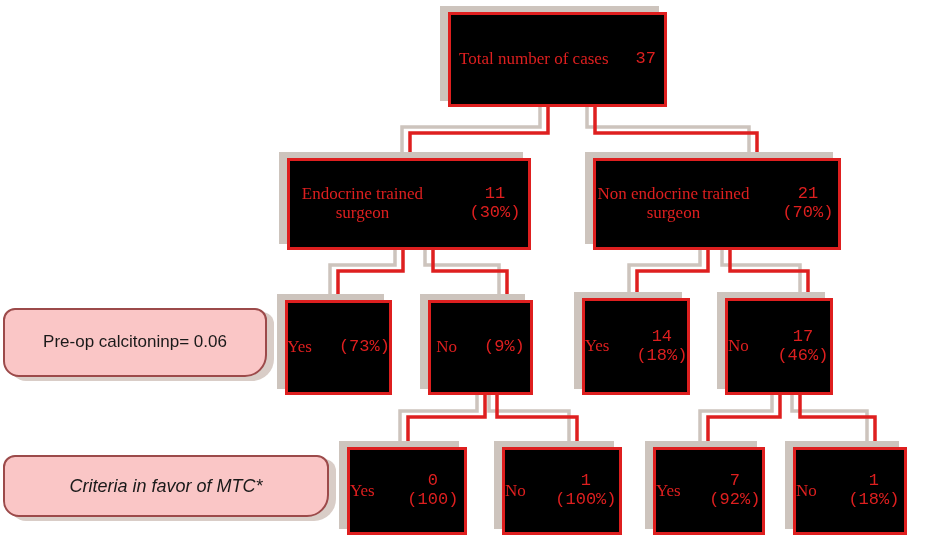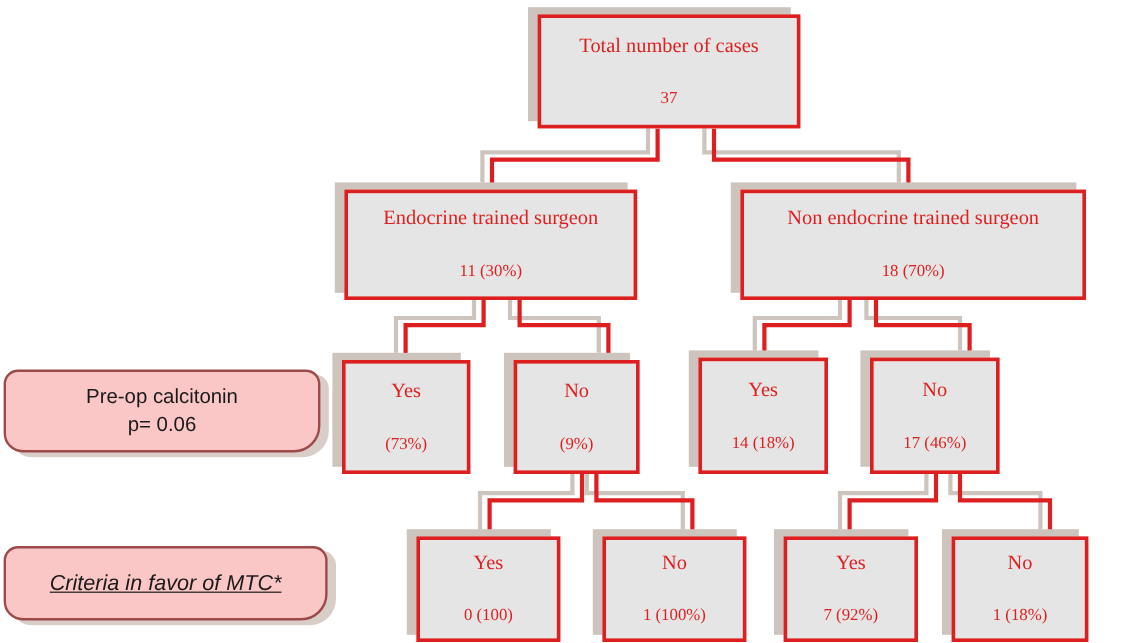--- a/index.html
+++ b/index.html
@@ -20,40 +20,40 @@
   #connectors{
     position:absolute;left:0;top:0;width:943px;height:536px;
     z-index:1;
   }
   .conn{fill:none;stroke:var(--red);stroke-width:3.5;}
   .conn-shadow{fill:none;stroke:var(--shadow);stroke-width:3.5;}
   .rbox{
     position:absolute;
     z-index:2;
     box-sizing:border-box;
-    background:#e5e5e5;
+    background:#000000;
     border:3px solid var(--red);
     box-shadow:-8px -6px 0 var(--shadow);
-    display:flex;flex-direction:column;align-items:center;justify-content:center;
+    display:flex;flex-direction:row;align-items:center;justify-content:center;
     gap:27px;
     color:var(--red);
     text-align:center;
     font-size:17px;
     line-height:1.1;
   }
-  .rbox .val{font-size:14px;}
+  .rbox .val{font-size:17px;font-family:Liberation Mono, monospace;}
   .pinkbox{
     position:absolute;
     z-index:2;
     box-sizing:border-box;
     background:var(--pink_fill);
     border:2px solid var(--pink_border);
     border-radius:12px 12px 22px 16px;
     box-shadow:7px 4px 0 #d9cdc7;
-    display:flex;flex-direction:column;align-items:center;justify-content:center;
+    display:flex;flex-direction:row;align-items:center;justify-content:center;
     color:var(--text_dark);
     text-align:center;
     font-family:"Liberation Sans", sans-serif;
     font-size:17px;
     line-height:1.35;
   }
   .pinkbox.italic{font-style:italic;font-size:18px;}
 </style>
 </head>
 <body>
@@ -89,23 +89,23 @@
 
   <div class="rbox" style="left:448px;top:12px;width:219px;height:95px;">
     <span>Total number of cases</span>
     <span class="val">37</span>
   </div>
 
   <div class="rbox" style="left:287px;top:158px;width:244px;height:92px;text-align:center;">
     <span>Endocrine trained surgeon</span>
     <span class="val">11 (30%)</span>
   </div>
-  <div class="rbox" style="left:617px;top:158px;width:288px;height:92px;">
+  <div class="rbox" style="left:593px;top:158px;width:248px;height:92px;">
     <span>Non endocrine trained surgeon</span>
-    <span class="val">18 (70%)</span>
+    <span class="val">21 (70%)</span>
   </div>
 
   <div class="rbox" style="left:285px;top:300px;width:107px;height:95px;">
     <span>Yes</span>
     <span class="val">(73%)</span>
   </div>
   <div class="rbox" style="left:428px;top:300px;width:105px;height:95px;">
     <span>No</span>
     <span class="val">(9%)</span>
   </div>
@@ -132,17 +132,17 @@
   </div>
   <div class="rbox" style="left:793px;top:447px;width:114px;height:88px;">
     <span>No</span>
     <span class="val">1 (18%)</span>
   </div>
 
   <div class="pinkbox" style="left:3px;top:308px;width:264px;height:69px;">
     <span>Pre-op calcitonin</span>
     <span>p= 0.06</span>
   </div>
-  <div class="pinkbox italic" style="left:3px;top:455px;width:270px;height:62px;text-decoration:underline;">
+  <div class="pinkbox italic" style="left:3px;top:455px;width:326px;height:62px;">
     <span>Criteria in favor of MTC*</span>
   </div>
 
 </div>
 
 </body></html>

